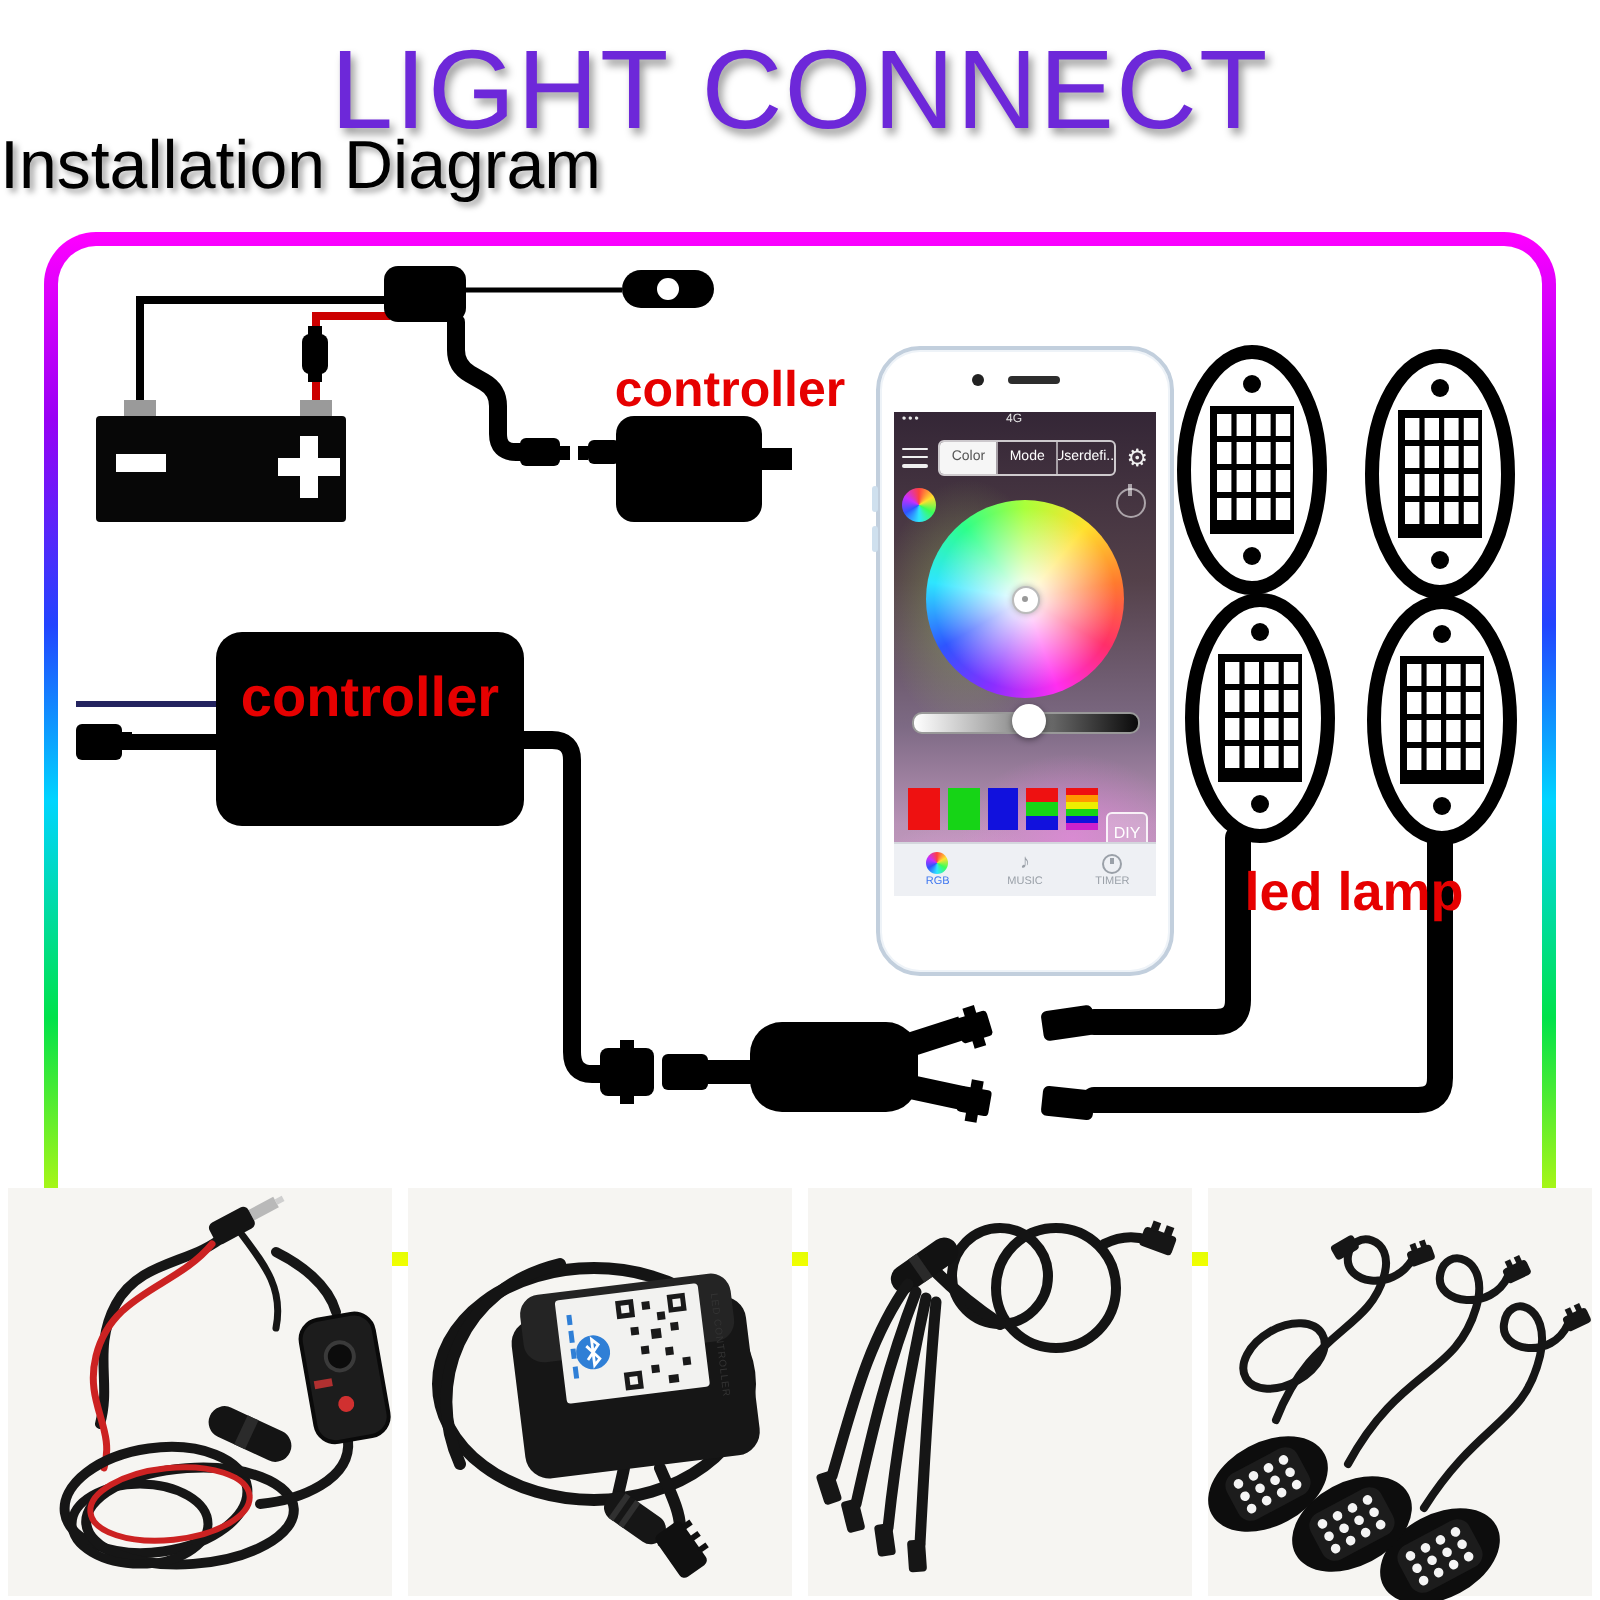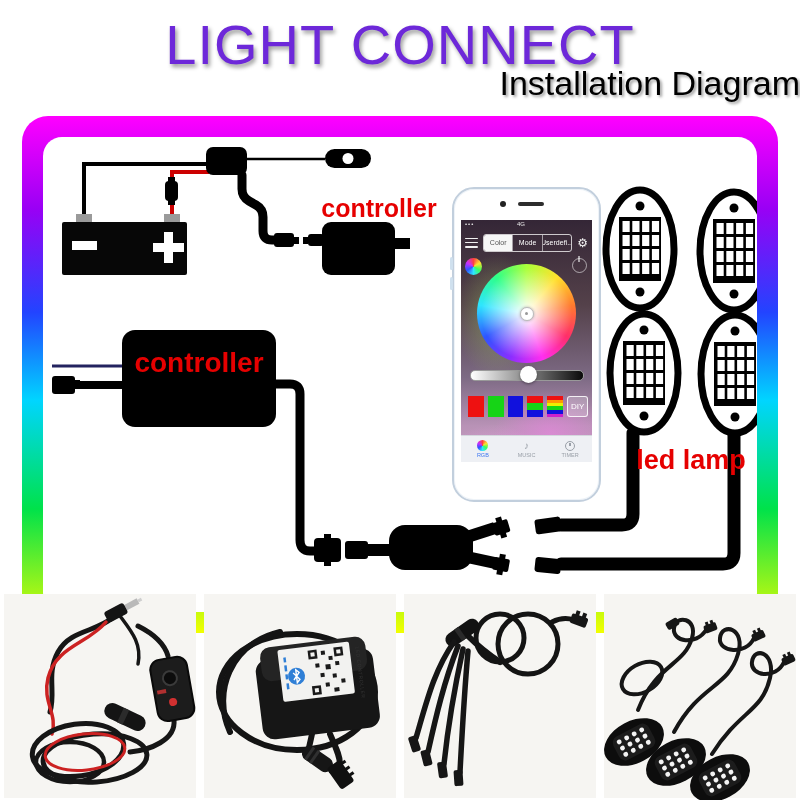--- a/index.html
+++ b/index.html
@@ -6,27 +6,27 @@
   body{
     width:800px;height:800px;position:relative;background:#ffffff;
     font-family:"Liberation Sans",sans-serif;overflow:hidden;
   }
   .title{
     position:absolute;top:12px;left:0;width:100%;text-align:center;
     font-size:56px;font-weight:400;letter-spacing:1px;color:#6d28d9;
     text-shadow:2px 3px 4px rgba(0,0,0,0.40);white-space:nowrap;
   }
   .subtitle{
-    position:absolute;top:64px;left:0;width:100%;text-align:right;
+    position:absolute;top:64px;left:0;width:100%;text-align:left;
     font-size:34px;font-weight:400;color:#000;
     text-shadow:2px 2px 3px rgba(0,0,0,0.38);white-space:nowrap;
   }
   .panel{
     position:absolute;left:22px;top:116px;width:756px;height:517px;
-    border-radius:26px;padding:21px;box-sizing:border-box;
+    border-radius:26px;padding:7px;box-sizing:border-box;
     background:linear-gradient(180deg,#ff00ff 0%,#9900f5 18%,#2244ff 38%,#00d5ff 55%,#00e24a 76%,#f2ff00 100%);
   }
   .panel-inner{
     position:relative;width:100%;height:100%;background:#fff;border-radius:19px;overflow:hidden;
   }
   .diagram-svg{position:absolute;left:0;top:0;}
   svg text{font-family:"Liberation Sans",sans-serif;}
   .red-label{font-weight:bold;fill:#e60000;}
 
   
@@ -76,21 +76,21 @@
   .knob{position:absolute;top:-5px;left:44%;width:17px;height:17px;border-radius:50%;background:#fff;
     box-shadow:0 1px 3px rgba(0,0,0,.4);}
   .swatches{position:absolute;top:176px;left:7px;right:4px;display:flex;gap:4px;align-items:center;}
   .sw{width:21px;height:21px;}
   .sw-red{background:#ee1111;}
   .sw-green{background:#16d416;}
   .sw-blue{background:#1111dd;}
   .sw-rgb{background:linear-gradient(180deg,#ee1111 0 34%,#16d416 34% 67%,#1111dd 67%);}
   .sw-rainbow{background:linear-gradient(180deg,#ee1111 0 17%,#ff9900 17% 34%,#eeee00 34% 50%,#16d416 50% 67%,#1111dd 67% 84%,#cc22cc 84%);}
   .diy{width:25px;height:19px;border:1px solid rgba(255,255,255,0.85);border-radius:3px;
-    background:rgba(255,255,255,0.22);color:#fff;font-size:8px;display:flex;align-items:center;justify-content:center;}
+    background:rgba(255,255,255,0.22);color:#fff;font-size:8px;display:flex;align-items:center;justify-content:center;margin-top:24px;}
   .tabbar{position:absolute;bottom:0;left:0;right:0;height:26px;background:#eef0f4;
     border-top:1px solid #d4d7dd;display:flex;}
   .tab{flex:1;display:flex;flex-direction:column;align-items:center;justify-content:center;gap:1px;
     font-size:5.5px;color:#9aa0a8;}
   .tab.active{color:#3f77f0;}
   .tab-wheel{width:11px;height:11px;border-radius:50%;
     background:conic-gradient(#ff4040,#ffe12e,#3aff5a,#2ee5ff,#2e55ff,#c82eff,#ff4040);}
   .tab-note{font-size:10px;line-height:10px;color:#9aa0a8;}
   .tab-clock{width:10px;height:10px;border:1.3px solid #9aa0a8;border-radius:50%;position:relative;box-sizing:border-box;}
   .tab-clock::after{content:"";position:absolute;left:3.2px;top:1px;width:1.2px;height:3.5px;background:#9aa0a8;}

